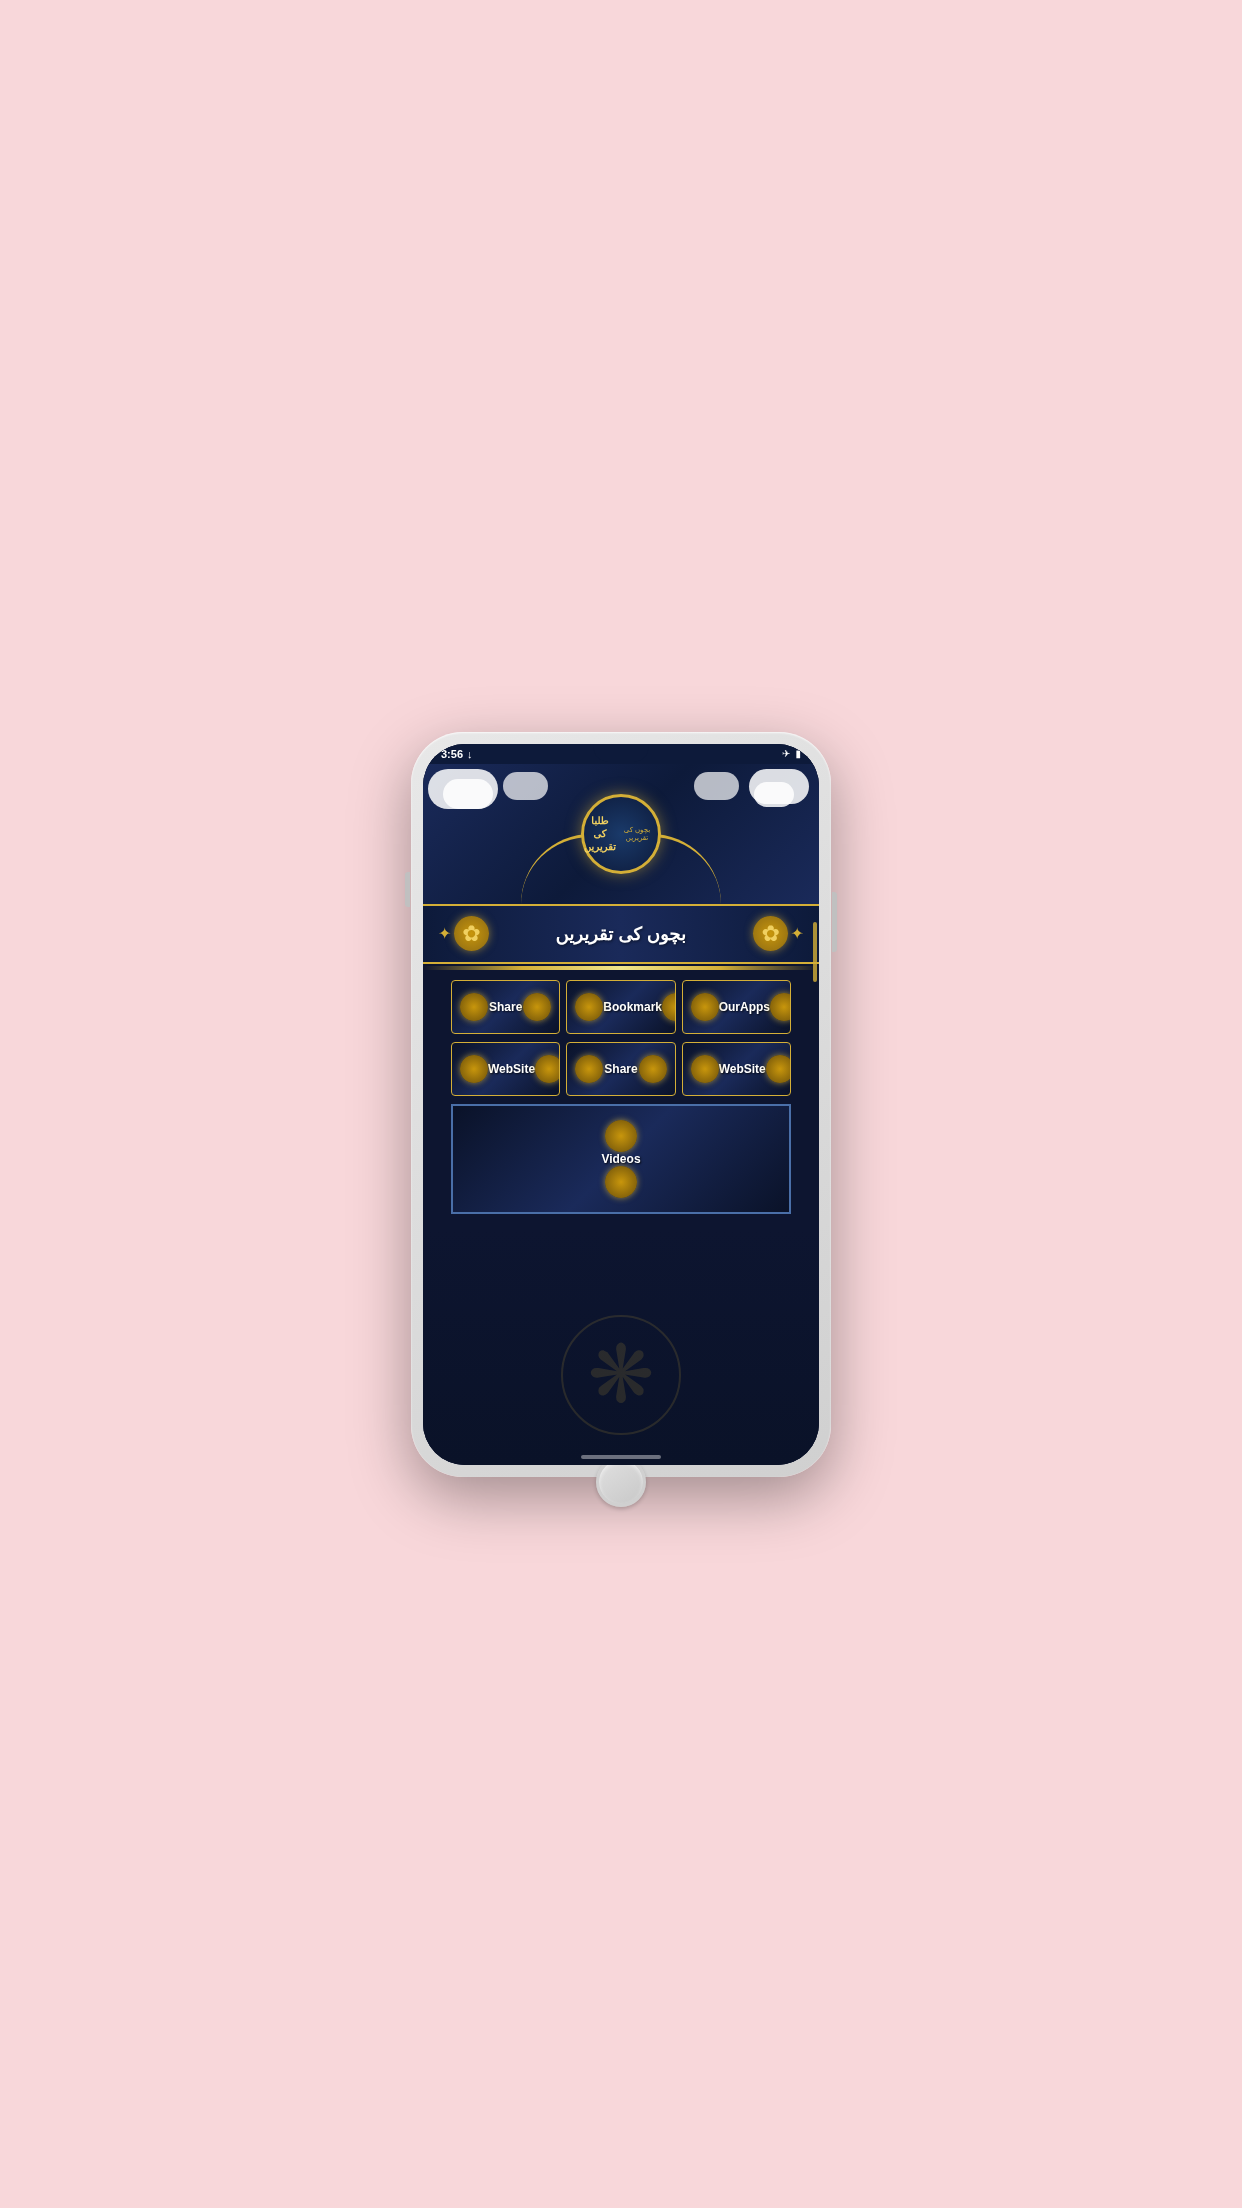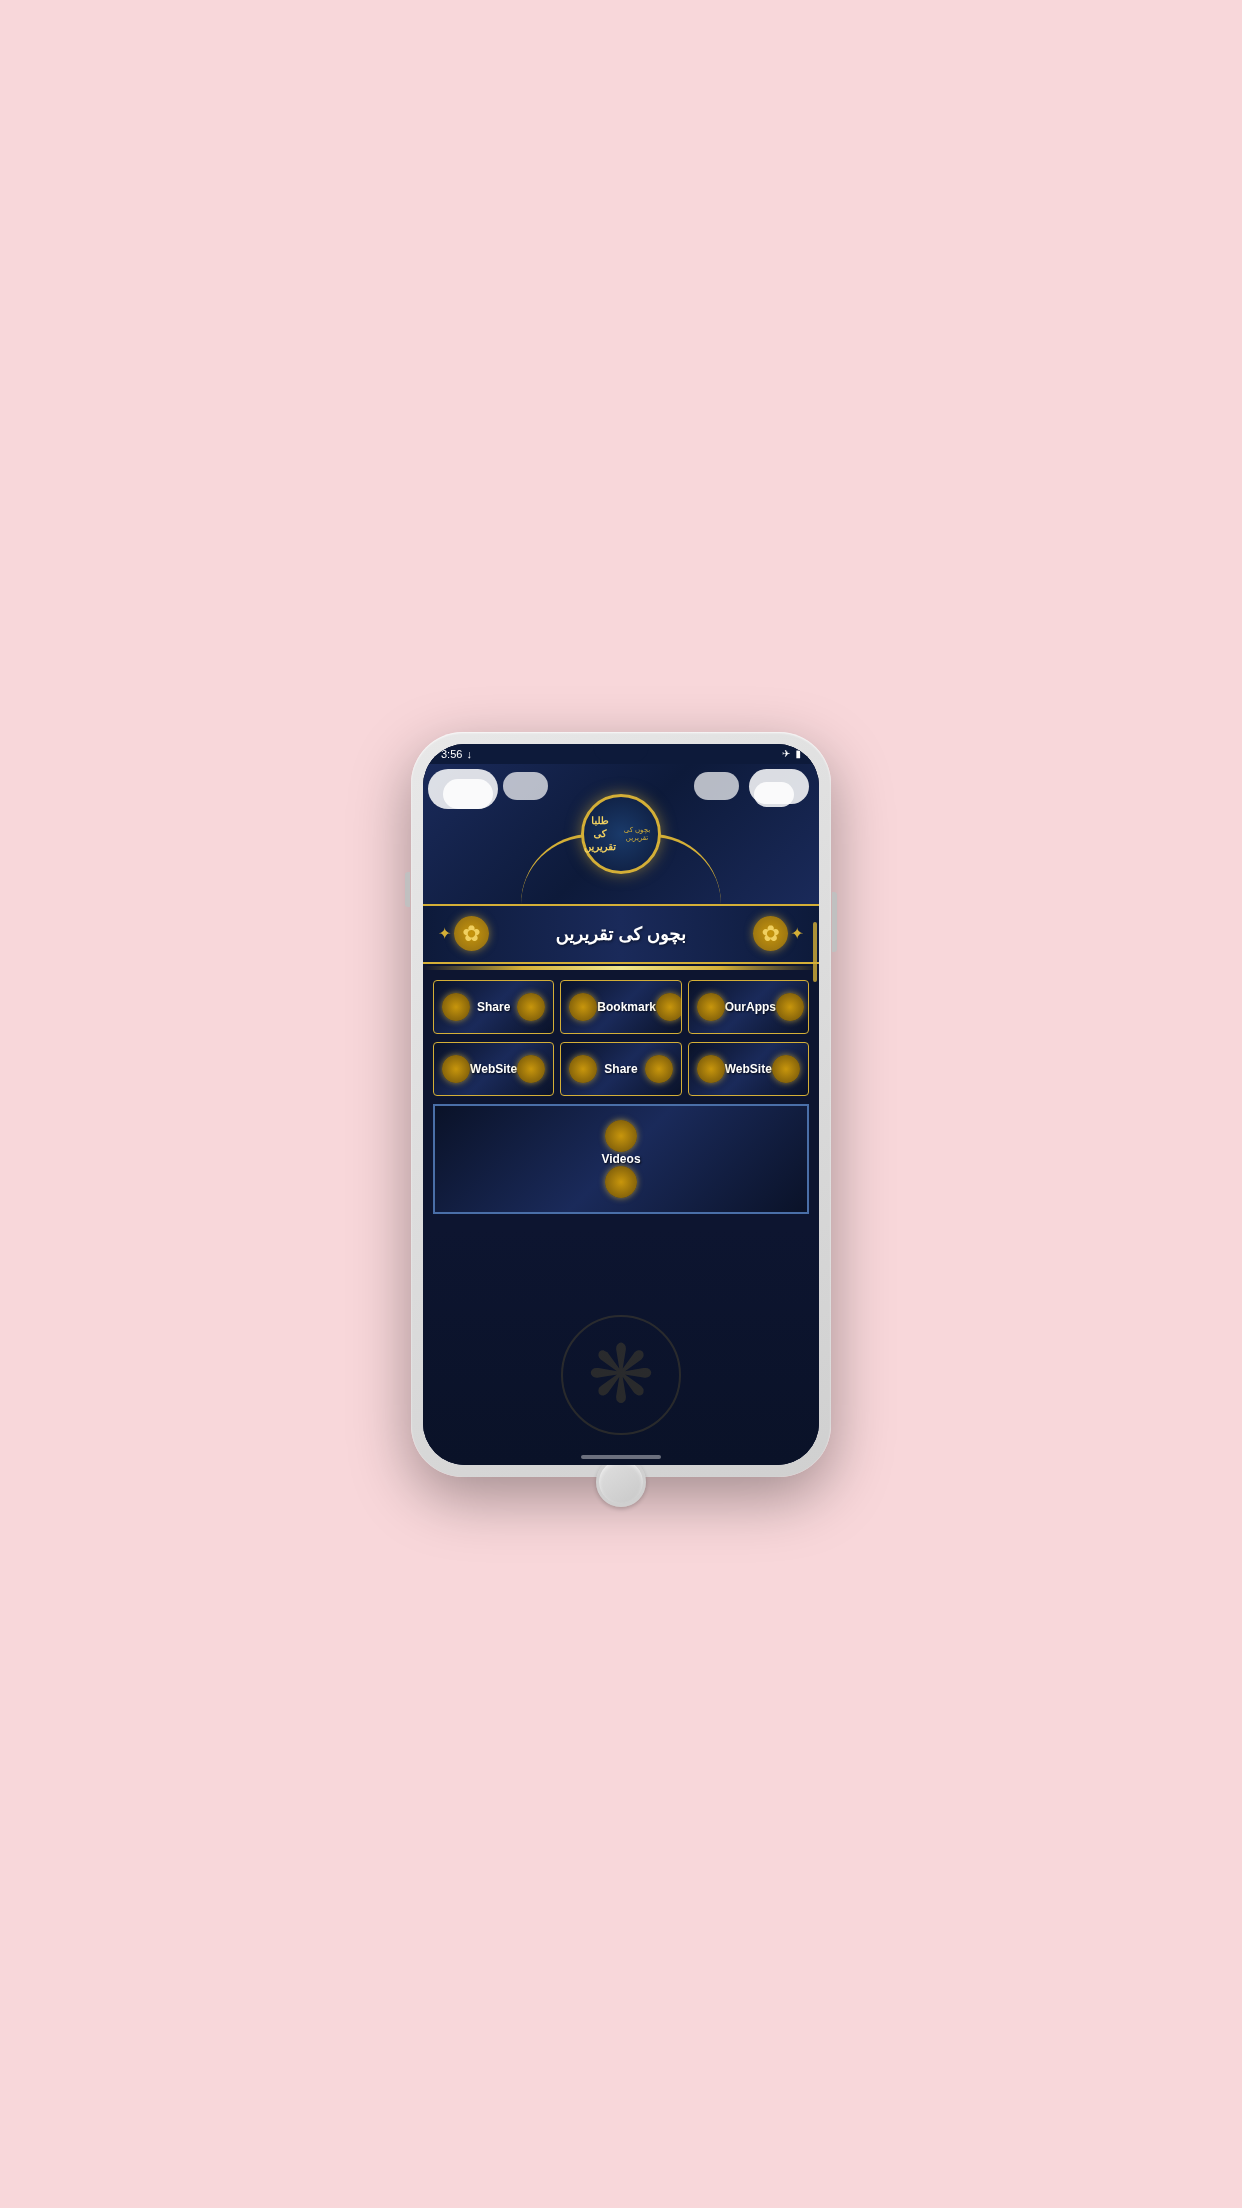--- a/index.html
+++ b/index.html
@@ -60,21 +60,21 @@
       display: flex;
       justify-content: space-between;
       align-items: center;
       padding: 4px 18px;
       background: #0d1a3a;
     }
 
     .status-time {
       color: white;
       font-size: 11px;
-      font-weight: normal;
+      font-weight: bold;
       display: flex;
       align-items: center;
       gap: 4px;
     }
 
     .status-icons {
       display: flex;
       align-items: center;
       gap: 5px;
     }
@@ -253,21 +253,21 @@
 
     
     .divider-gold {
       height: 4px;
       background: linear-gradient(90deg, transparent, #d4af37, #f0e68c, #d4af37, transparent);
       margin: 2px 0;
     }
 
     
     .buttons-section {
-      padding: 8px 10px;
+      padding: 8px 28px;
       flex: 1;
     }
 
     .buttons-row {
       display: flex;
       gap: 6px;
       margin-bottom: 8px;
     }
 
     .action-btn {

